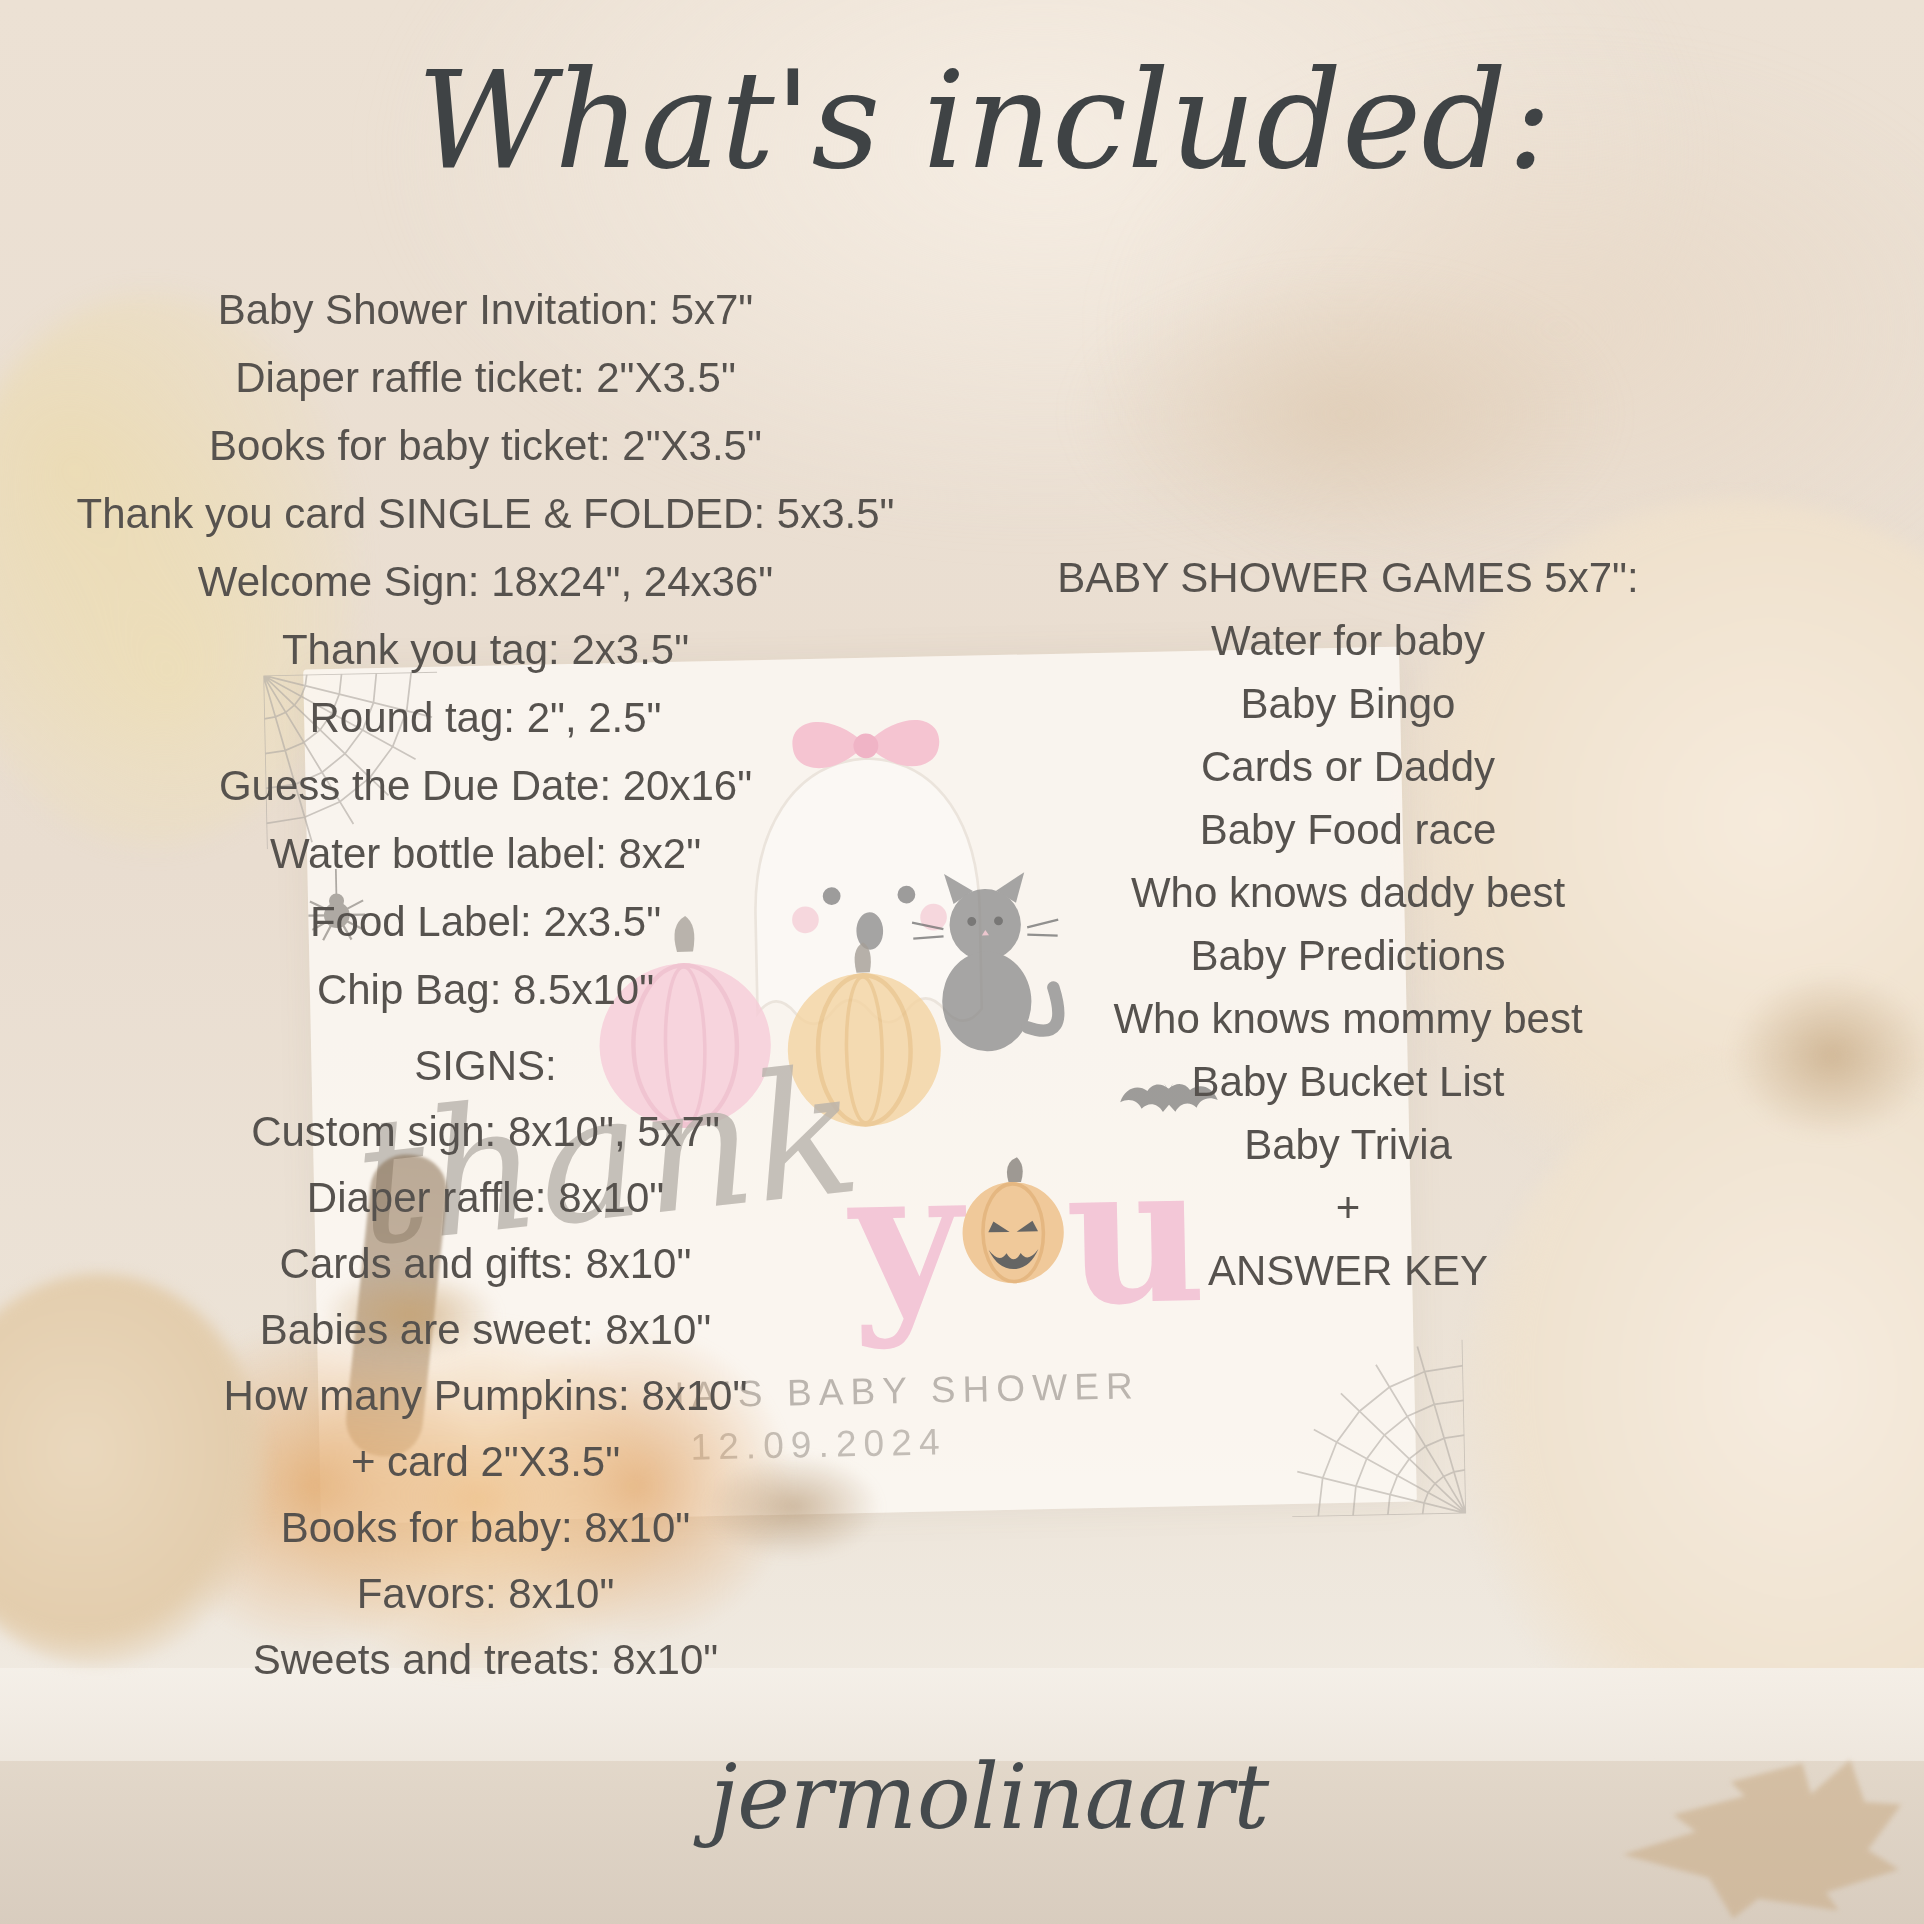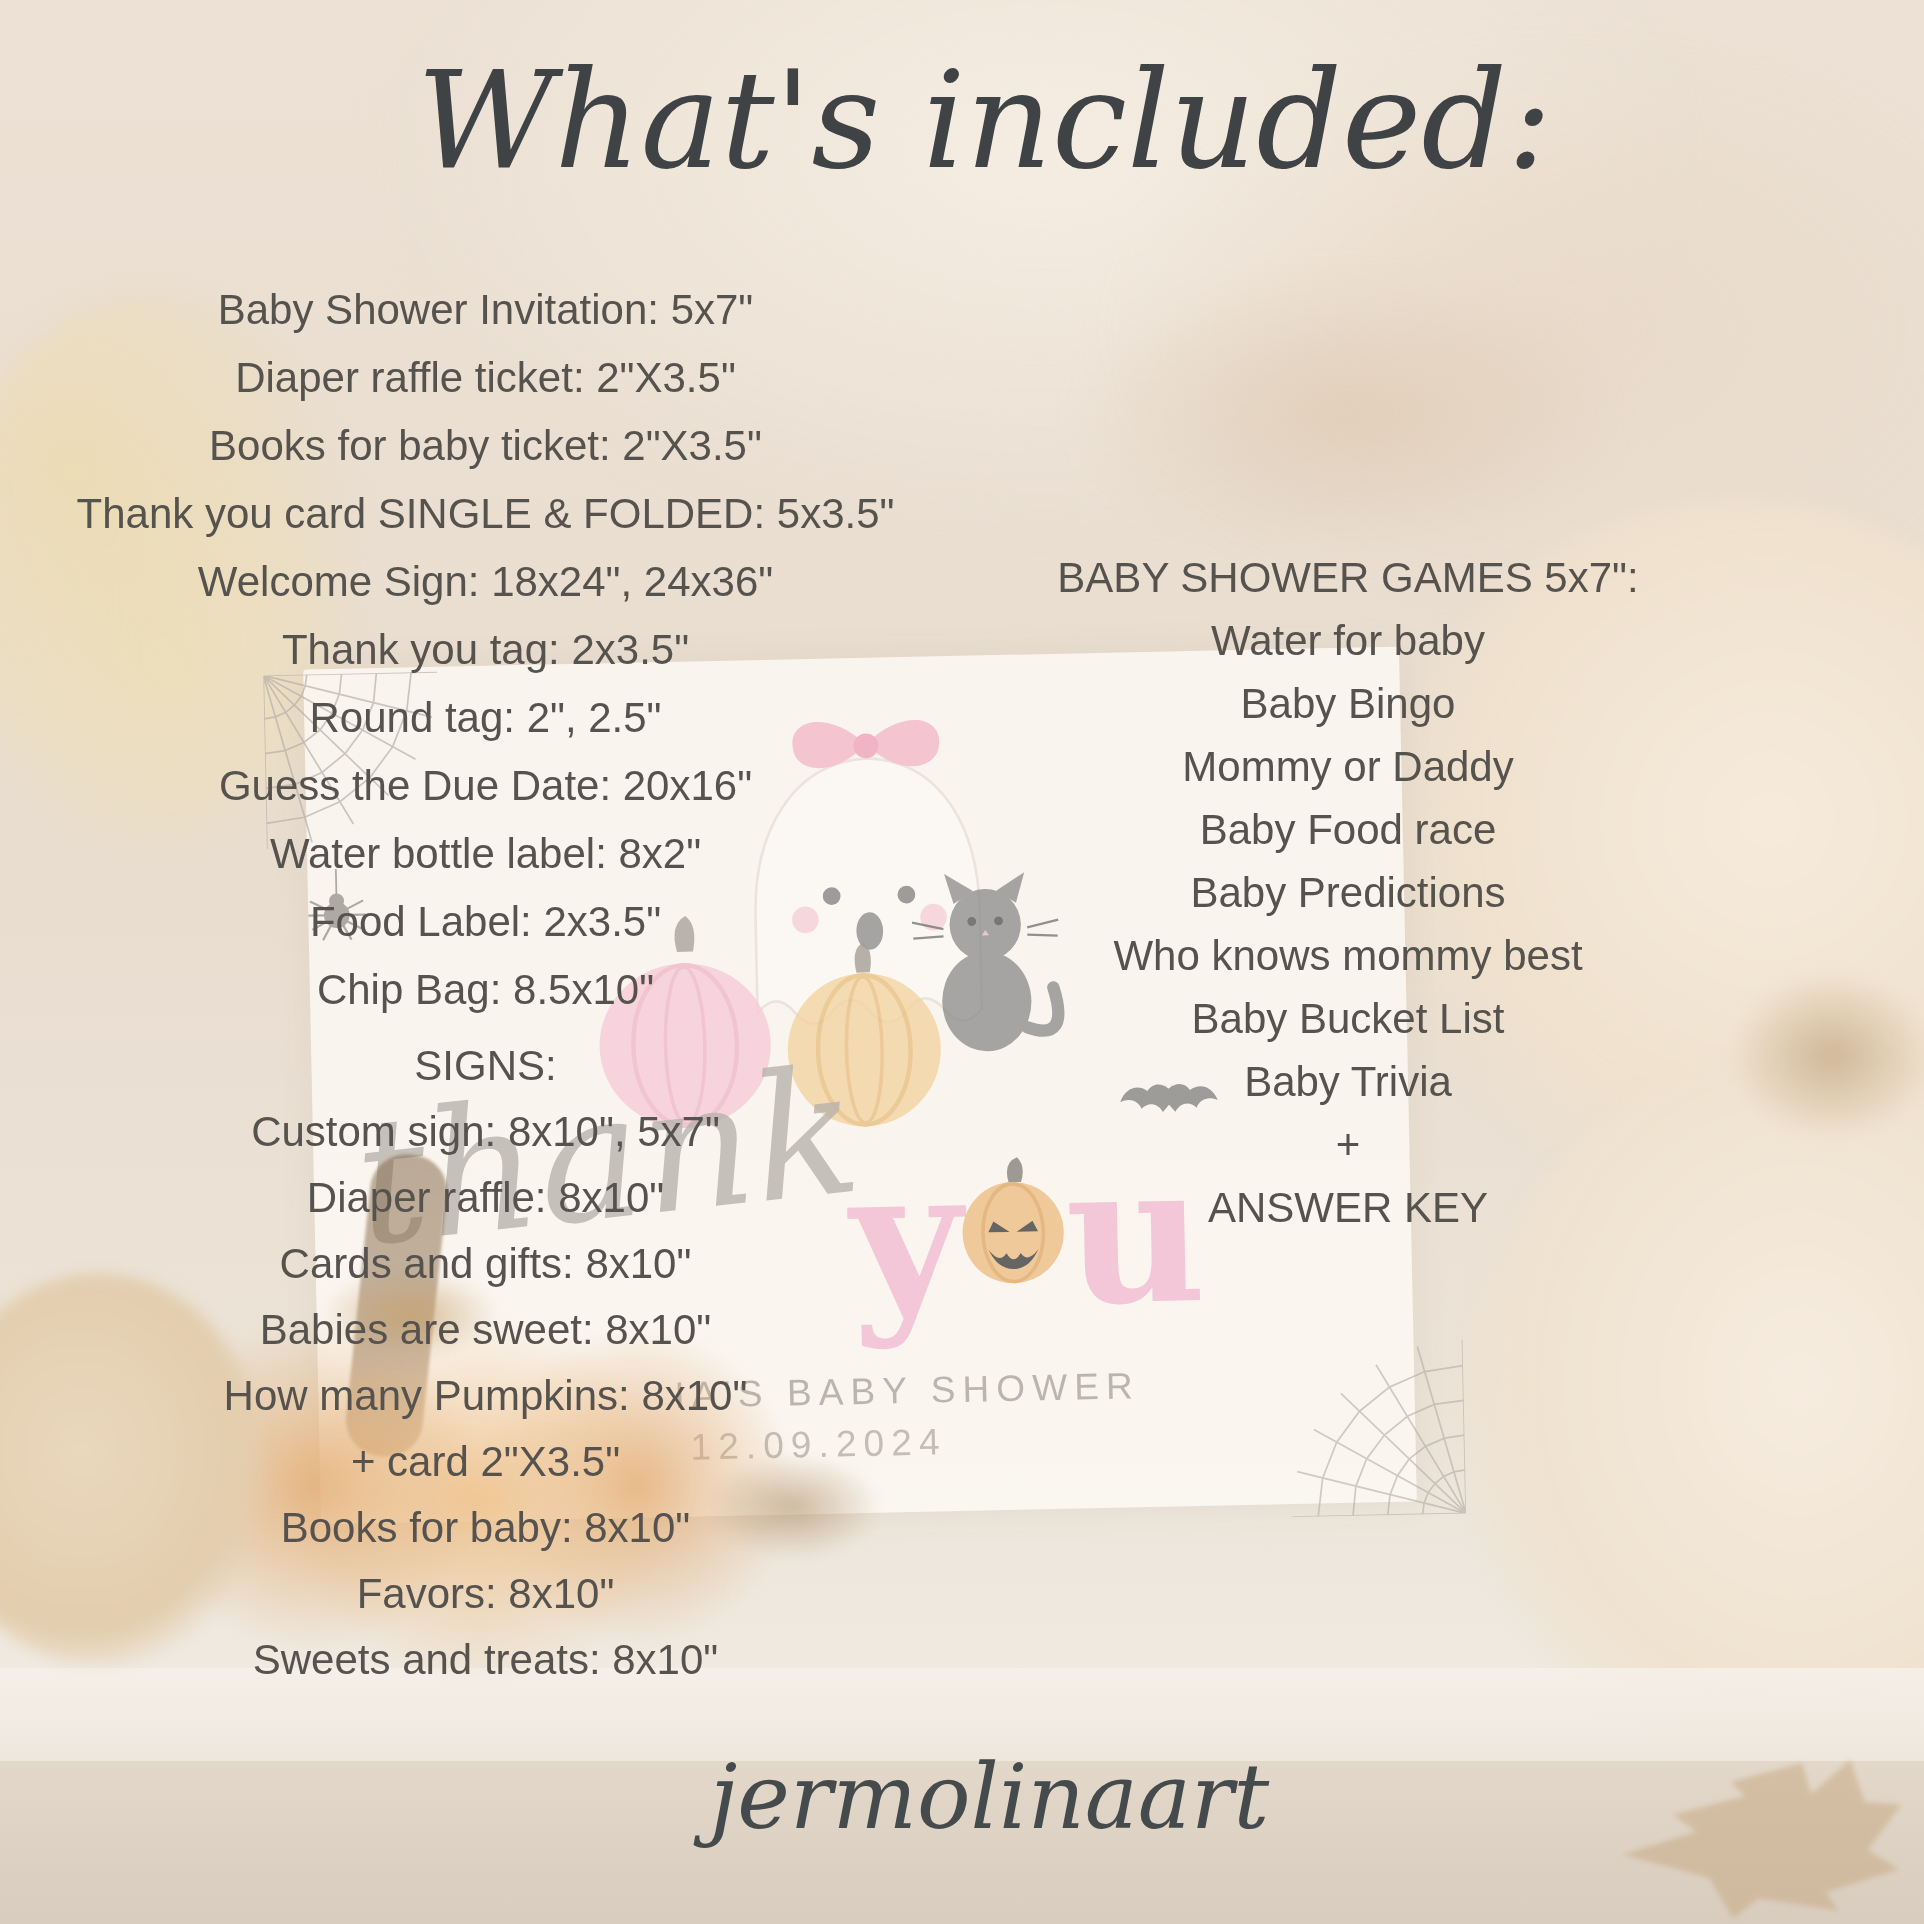--- a/index.html
+++ b/index.html
@@ -211,22 +211,23 @@
         <div class="line">Favors: 8x10"</div>
         <div class="line">Sweets and treats: 8x10"</div>
       </div>
   </div>
 
   <div class="listcol games">
     <div>BABY SHOWER GAMES 5x7":</div>
     <div>
         <div class="line">Water for baby</div>
         <div class="line">Baby Bingo</div>
-        <div class="line">Mommy or Daddy</div>
+        <div class="line">Cards or Daddy</div>
         <div class="line">Baby Food race</div>
+        <div class="line">Who knows daddy best</div>
         <div class="line">Baby Predictions</div>
         <div class="line">Who knows mommy best</div>
         <div class="line">Baby Bucket List</div>
         <div class="line">Baby Trivia</div>
         <div class="line">+</div>
         <div class="line">ANSWER KEY</div>
       </div>
   </div>
 
   <div class="signature">jermolinaart</div>

